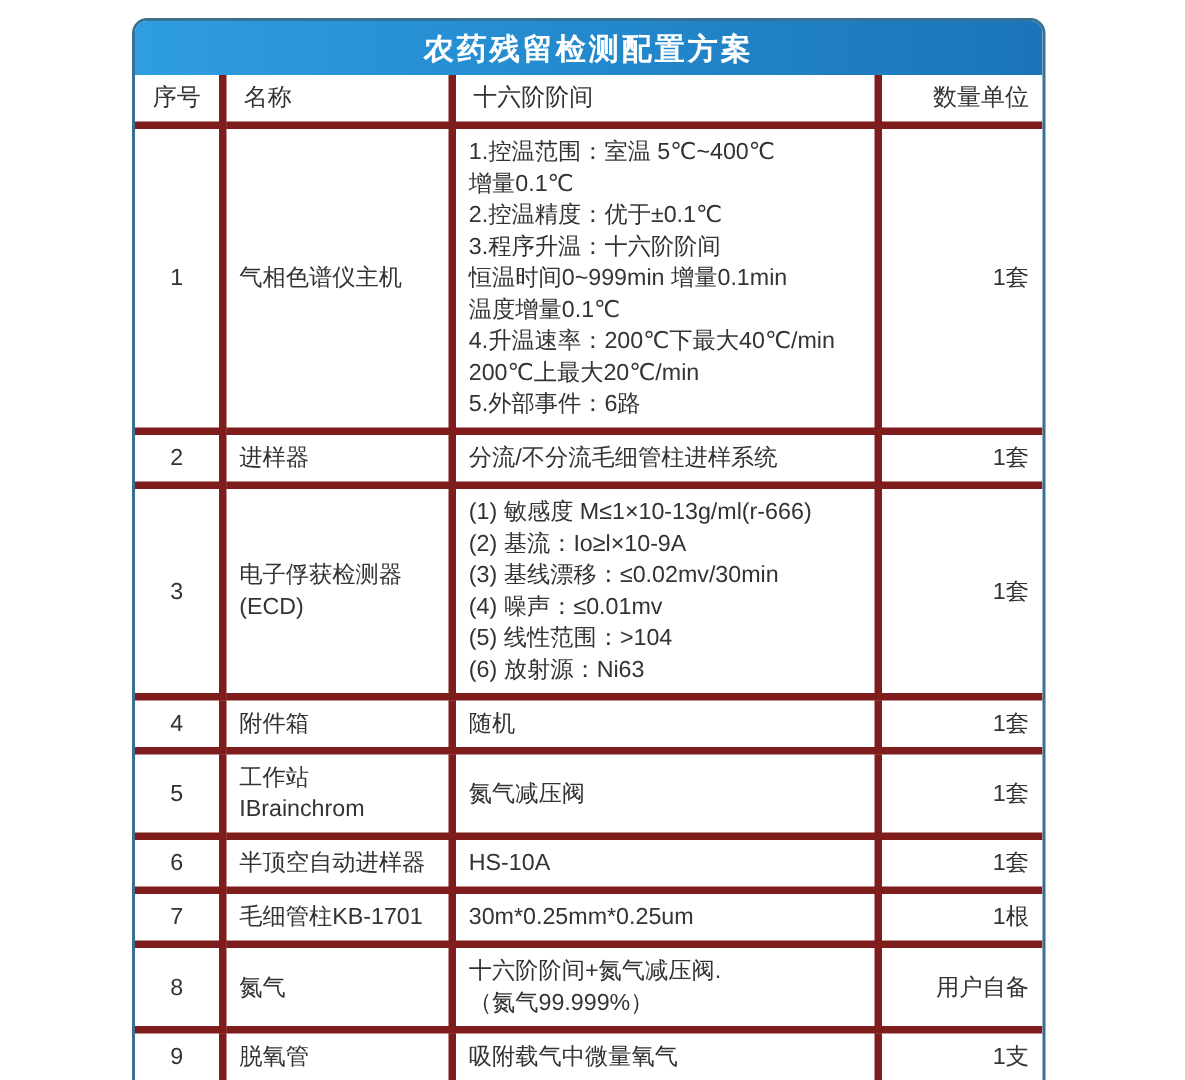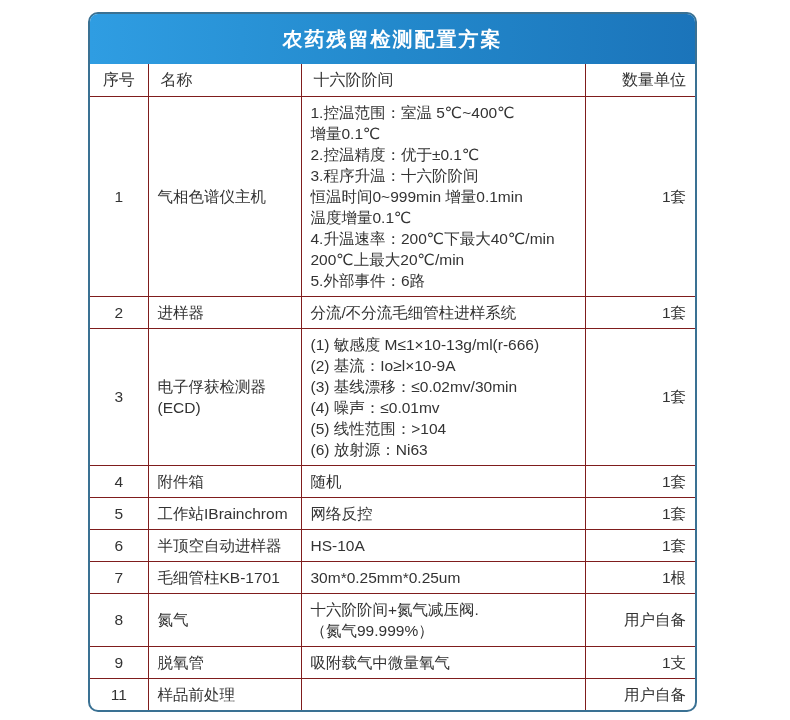--- a/index.html
+++ b/index.html
@@ -7,31 +7,31 @@
     width:790px;height:720px;background:#ffffff;position:relative;
     font-family:"Liberation Sans","DejaVu Sans",sans-serif;
     -webkit-font-smoothing:antialiased;
   }
   .card{
     position:absolute;left:88px;top:12px;width:609px;
     border:2px solid #3A7193;border-radius:10px;overflow:hidden;background:#fff;
     box-sizing:border-box;
   }
   .banner{
-    height:50px;
+    height:36px;
     background:linear-gradient(90deg,#2F9DE2 0%,#2389CC 50%,#1B74BA 100%);
     display:flex;align-items:center;justify-content:center;
     color:#ffffff;font-size:20px;font-weight:bold;letter-spacing:2px;
   }
   table{
     width:100%;border-collapse:collapse;table-layout:fixed;
     border-style:hidden; 
   }
   th,td{
-    border:1px solid #7f1d1d;
+    border:5px solid #7f1d1d;
     font-size:15.5px;color:#333333;line-height:21px;
     padding:5px 9px;vertical-align:middle;text-align:left;
     font-weight:normal;overflow:hidden;
     box-sizing:border-box;
   }
   th{height:32px;font-size:16px;padding-left:12px;}
   .c-no{text-align:center;padding-left:2px;padding-right:2px;}
   .c-name,.c-spec{white-space:pre-line;}
   .c-qty{white-space:pre-line;text-align:right;}
 </style>
@@ -92,21 +92,21 @@
       </tr>
         <tr>
         <td class="c-no">4</td>
         <td class="c-name">附件箱</td>
         <td class="c-spec">随机</td>
         <td class="c-qty">1套</td>
       </tr>
         <tr>
         <td class="c-no">5</td>
         <td class="c-name">工作站IBrainchrom</td>
-        <td class="c-spec">网络反控</td>
+        <td class="c-spec">氮气减压阀</td>
         <td class="c-qty">1套</td>
       </tr>
         <tr>
         <td class="c-no">6</td>
         <td class="c-name">半顶空自动进样器</td>
         <td class="c-spec">HS-10A</td>
         <td class="c-qty">1套</td>
       </tr>
         <tr>
         <td class="c-no">7</td>

